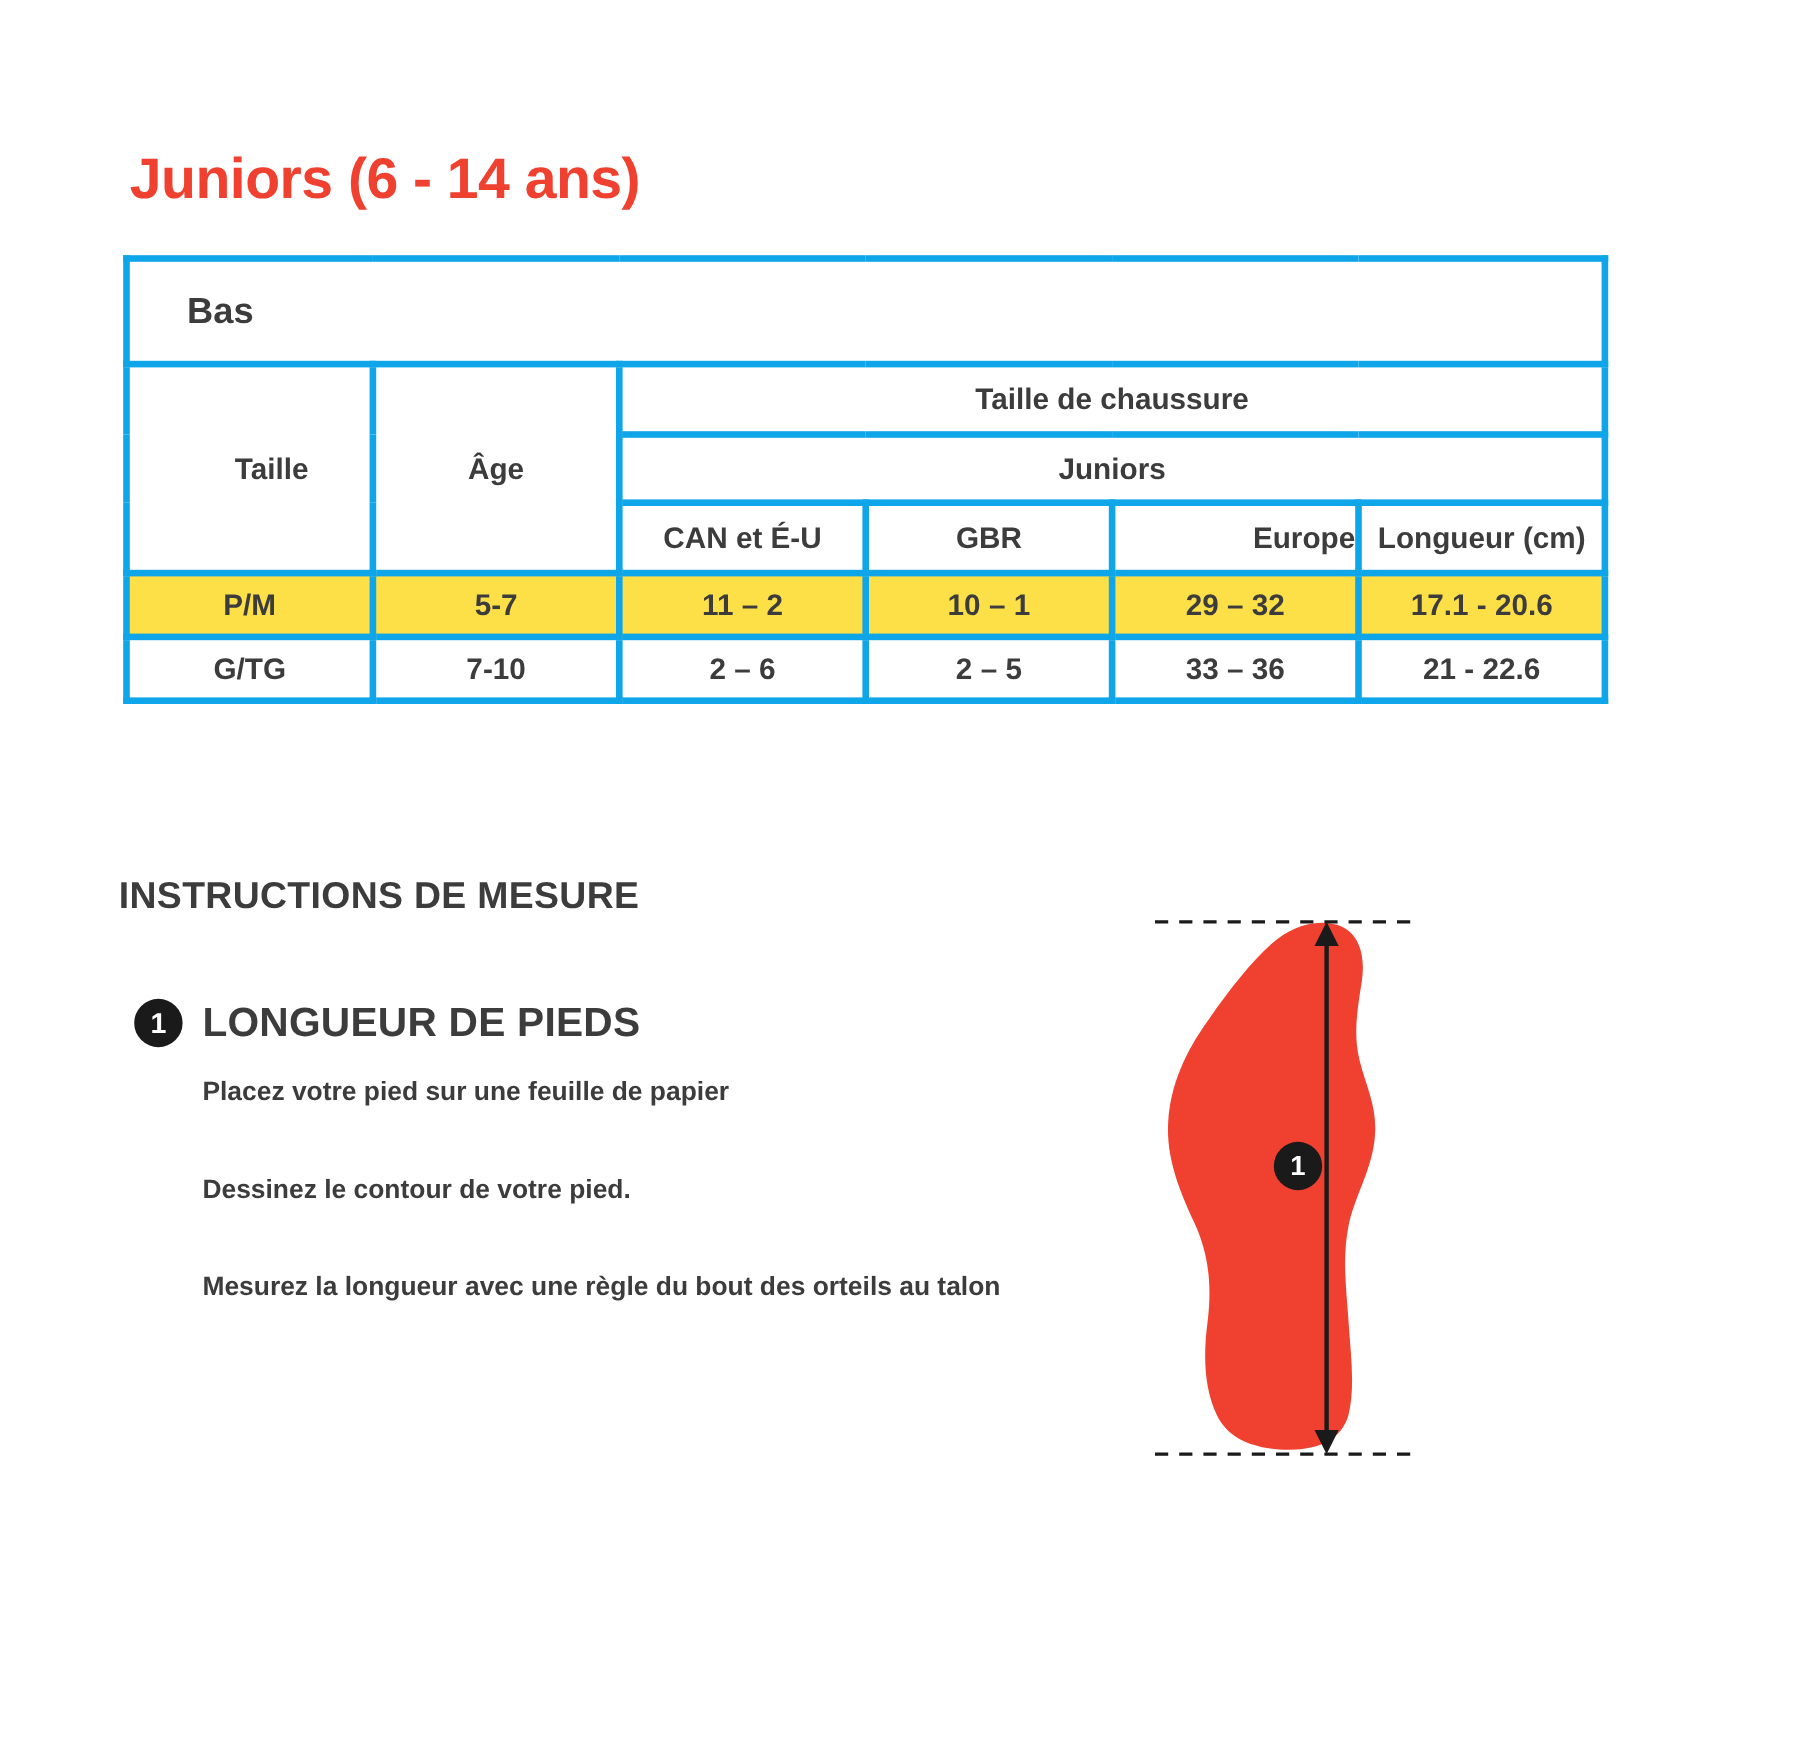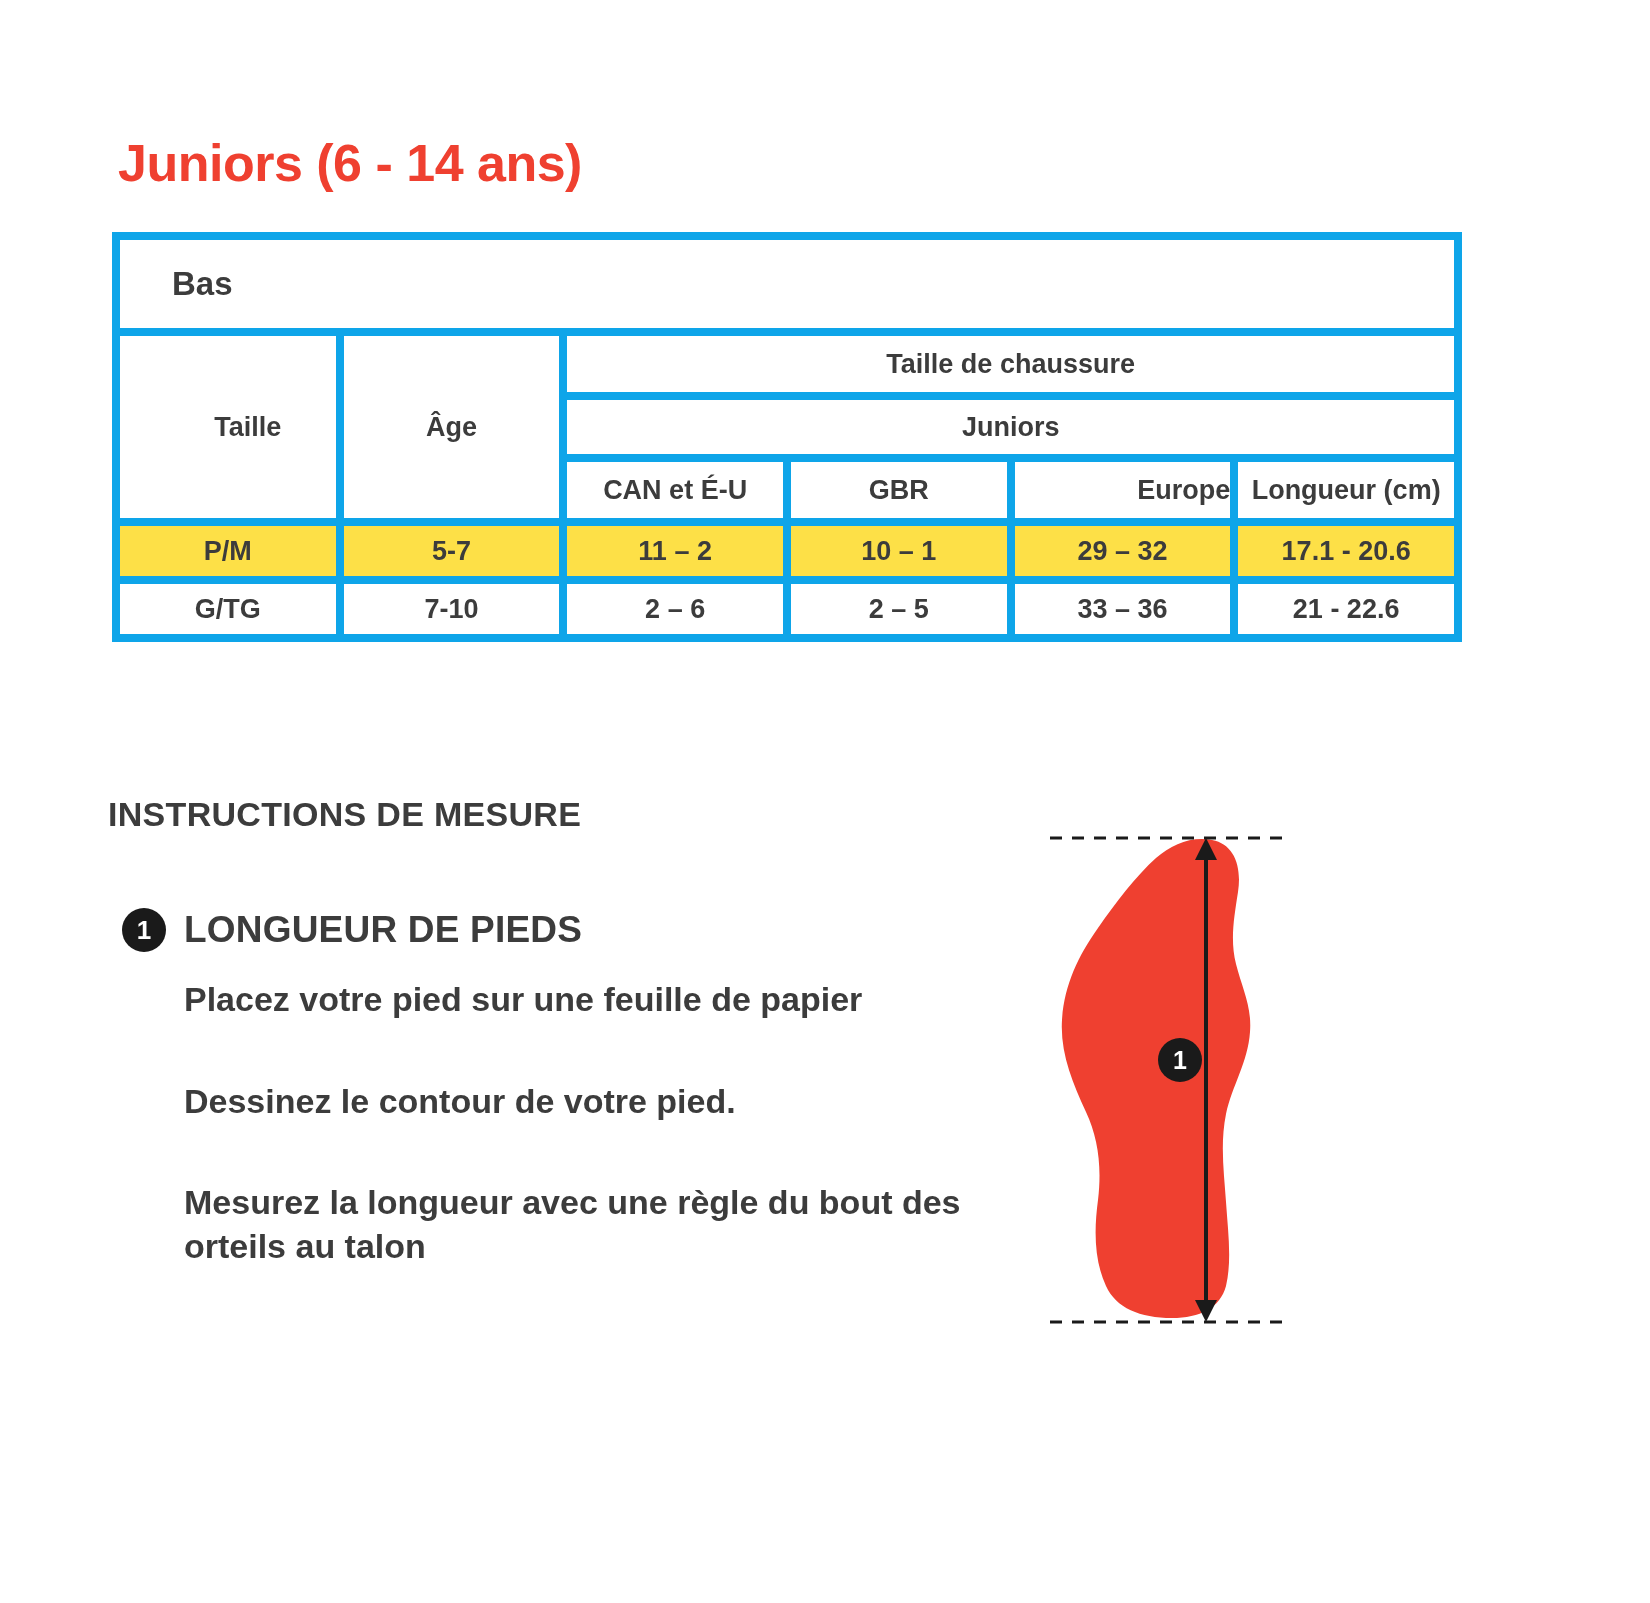--- a/index.html
+++ b/index.html
@@ -39,21 +39,21 @@
   .size-table {
     position: absolute;
     left: 112px;
     top: 232px;
     width: 1350px;
     border-collapse: collapse;
     table-layout: fixed;
   }
   .size-table td,
   .size-table th {
-    border: 8px solid #0ea5e9;
+    border: 6px solid #0ea5e9;
     font-size: 27px;
     font-weight: bold;
     color: #3c3c3c;
     text-align: center;
     padding: 0;
     height: 56px;
     box-sizing: border-box;
   }
   .cat-cell {
     text-align: left !important;
@@ -122,21 +122,21 @@
     font-size: 37px;
     font-weight: bold;
     color: #3c3c3c;
     letter-spacing: 0.2px;
   }
   .step-body {
     margin-left: 62px;
     margin-top: 26px;
   }
   .step-line {
-    font-size: 34px;
+    font-size: 24px;
     font-weight: bold;
     color: #3c3c3c;
     line-height: 1.28;
     margin-bottom: 58px;
     max-width: 880px;
   }
   .step-line:last-child { margin-bottom: 0; }
 
   
   .diagram {

